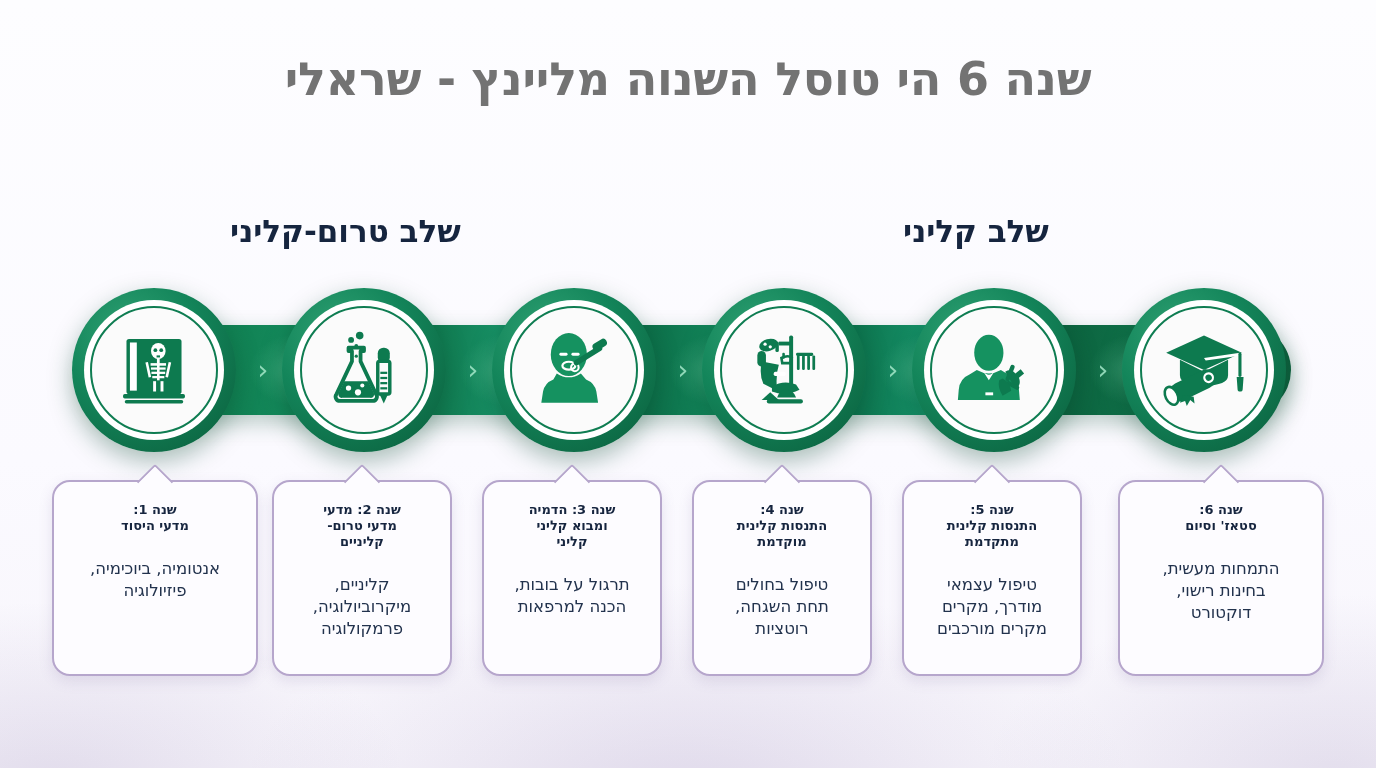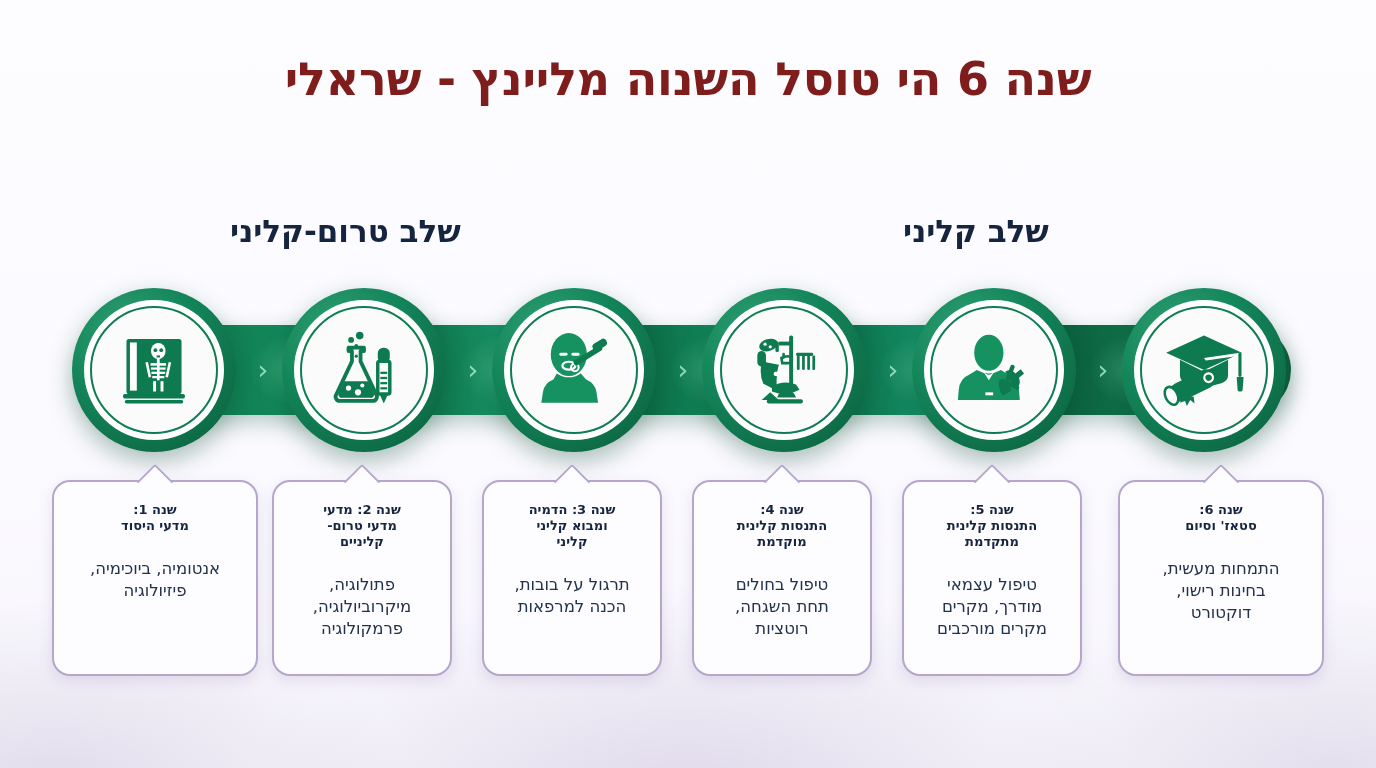--- a/index.html
+++ b/index.html
@@ -30,21 +30,21 @@
   
   .page-title {
     position: absolute;
     top: 52px;
     left: 0;
     width: 1376px;
     text-align: center;
     font-size: 46px;
     font-weight: 700;
     letter-spacing: -0.2px;
-    color: #7f1d1d;
+    color: #737373;
     direction: rtl;
     white-space: nowrap;
   }
 
   
   .phase-label {
     position: absolute;
     font-size: 31px;
     font-weight: 700;
     color: #16253f;
@@ -374,21 +374,21 @@
     <div class="card-title">שנה 1:
 מדעי היסוד</div>
     <div class="card-desc">אנטומיה, ביוכימיה,
 פיזיולוגיה</div>
   </div>
 
   <div class="card" style="left:272px">
     <div class="card-title">שנה 2: מדעי
 מדעי טרום-
 קליניים</div>
-    <div class="card-desc">פתולוגיה,
+    <div class="card-desc">קליניים,
 מיקרוביולוגיה,
 פרמקולוגיה</div>
   </div>
 
   <div class="card" style="left:482px">
     <div class="card-title">שנה 3: הדמיה
 ומבוא קליני
 קליני</div>
     <div class="card-desc">תרגול על בובות,
 הכנה למרפאות</div>

